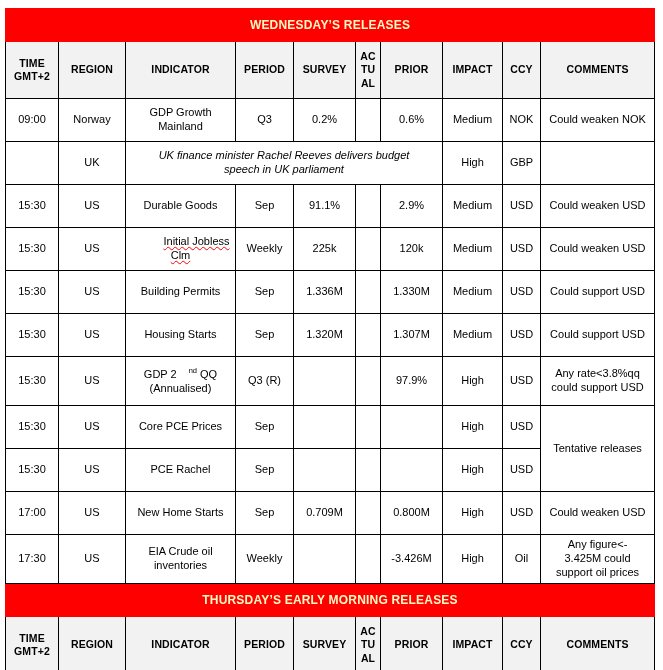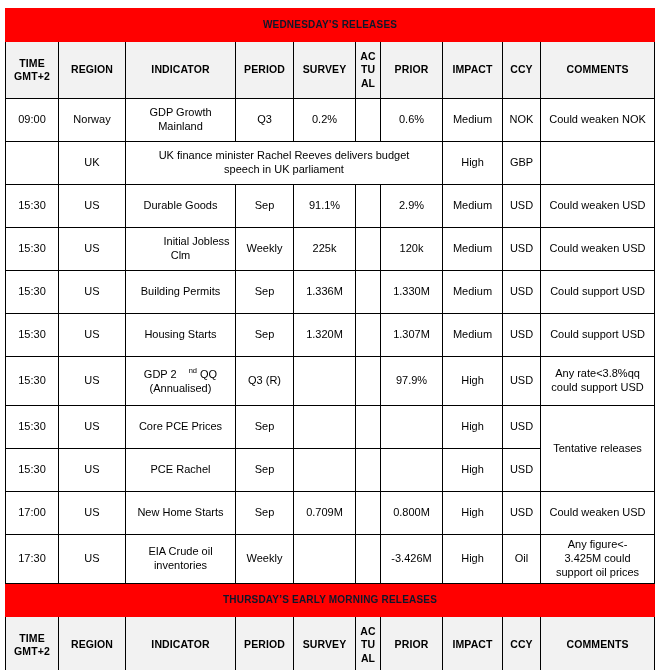--- a/index.html
+++ b/index.html
@@ -43,51 +43,53 @@
   col.c-period  { width: 58px; }
   col.c-survey  { width: 62px; }
   col.c-actual  { width: 25px; }
   col.c-prior   { width: 62px; }
   col.c-impact  { width: 60px; }
   col.c-ccy     { width: 38px; }
   col.c-comments{ width: 114px; }
 
   tr.band td {
     background: #FF0000;
-    color: #0f172a;
+    color: #fef9c3;
     font-weight: bold;
-    font-size: 10px;
+    font-size: 12px;
     letter-spacing: 0.2px;
     height: 26px;
     border: 1px solid #FF0000;
     padding: 3px 0;
   }
   tr.colhead td {
     background: #F2F2F2;
     font-weight: bold;
     font-size: 10.5px;
     height: 52px;
     letter-spacing: 0.1px;
   }
   tr.data td { height: 38px; }
   tr.data.tall td { height: 44px; }
 
   td.red-ev {
     color: #FF0000;
     font-weight: bold;
     font-size: 12px;
     line-height: 1.35;
+    font-style: italic;
   }
   td.red-txt {
     color: #FF0000;
     font-weight: bold;
     font-size: 11.5px;
   }
   .sup { font-size: 7.5px; vertical-align: super; margin-left: 12px; }
   .spell {
+    text-decoration: underline;
     text-decoration-style: wavy;
     text-decoration-color: #FF0000;
     text-decoration-thickness: 1px;
     margin-left: 32px;
   }
 </style>
 </head>
 <body>
 
 <div class="page">

